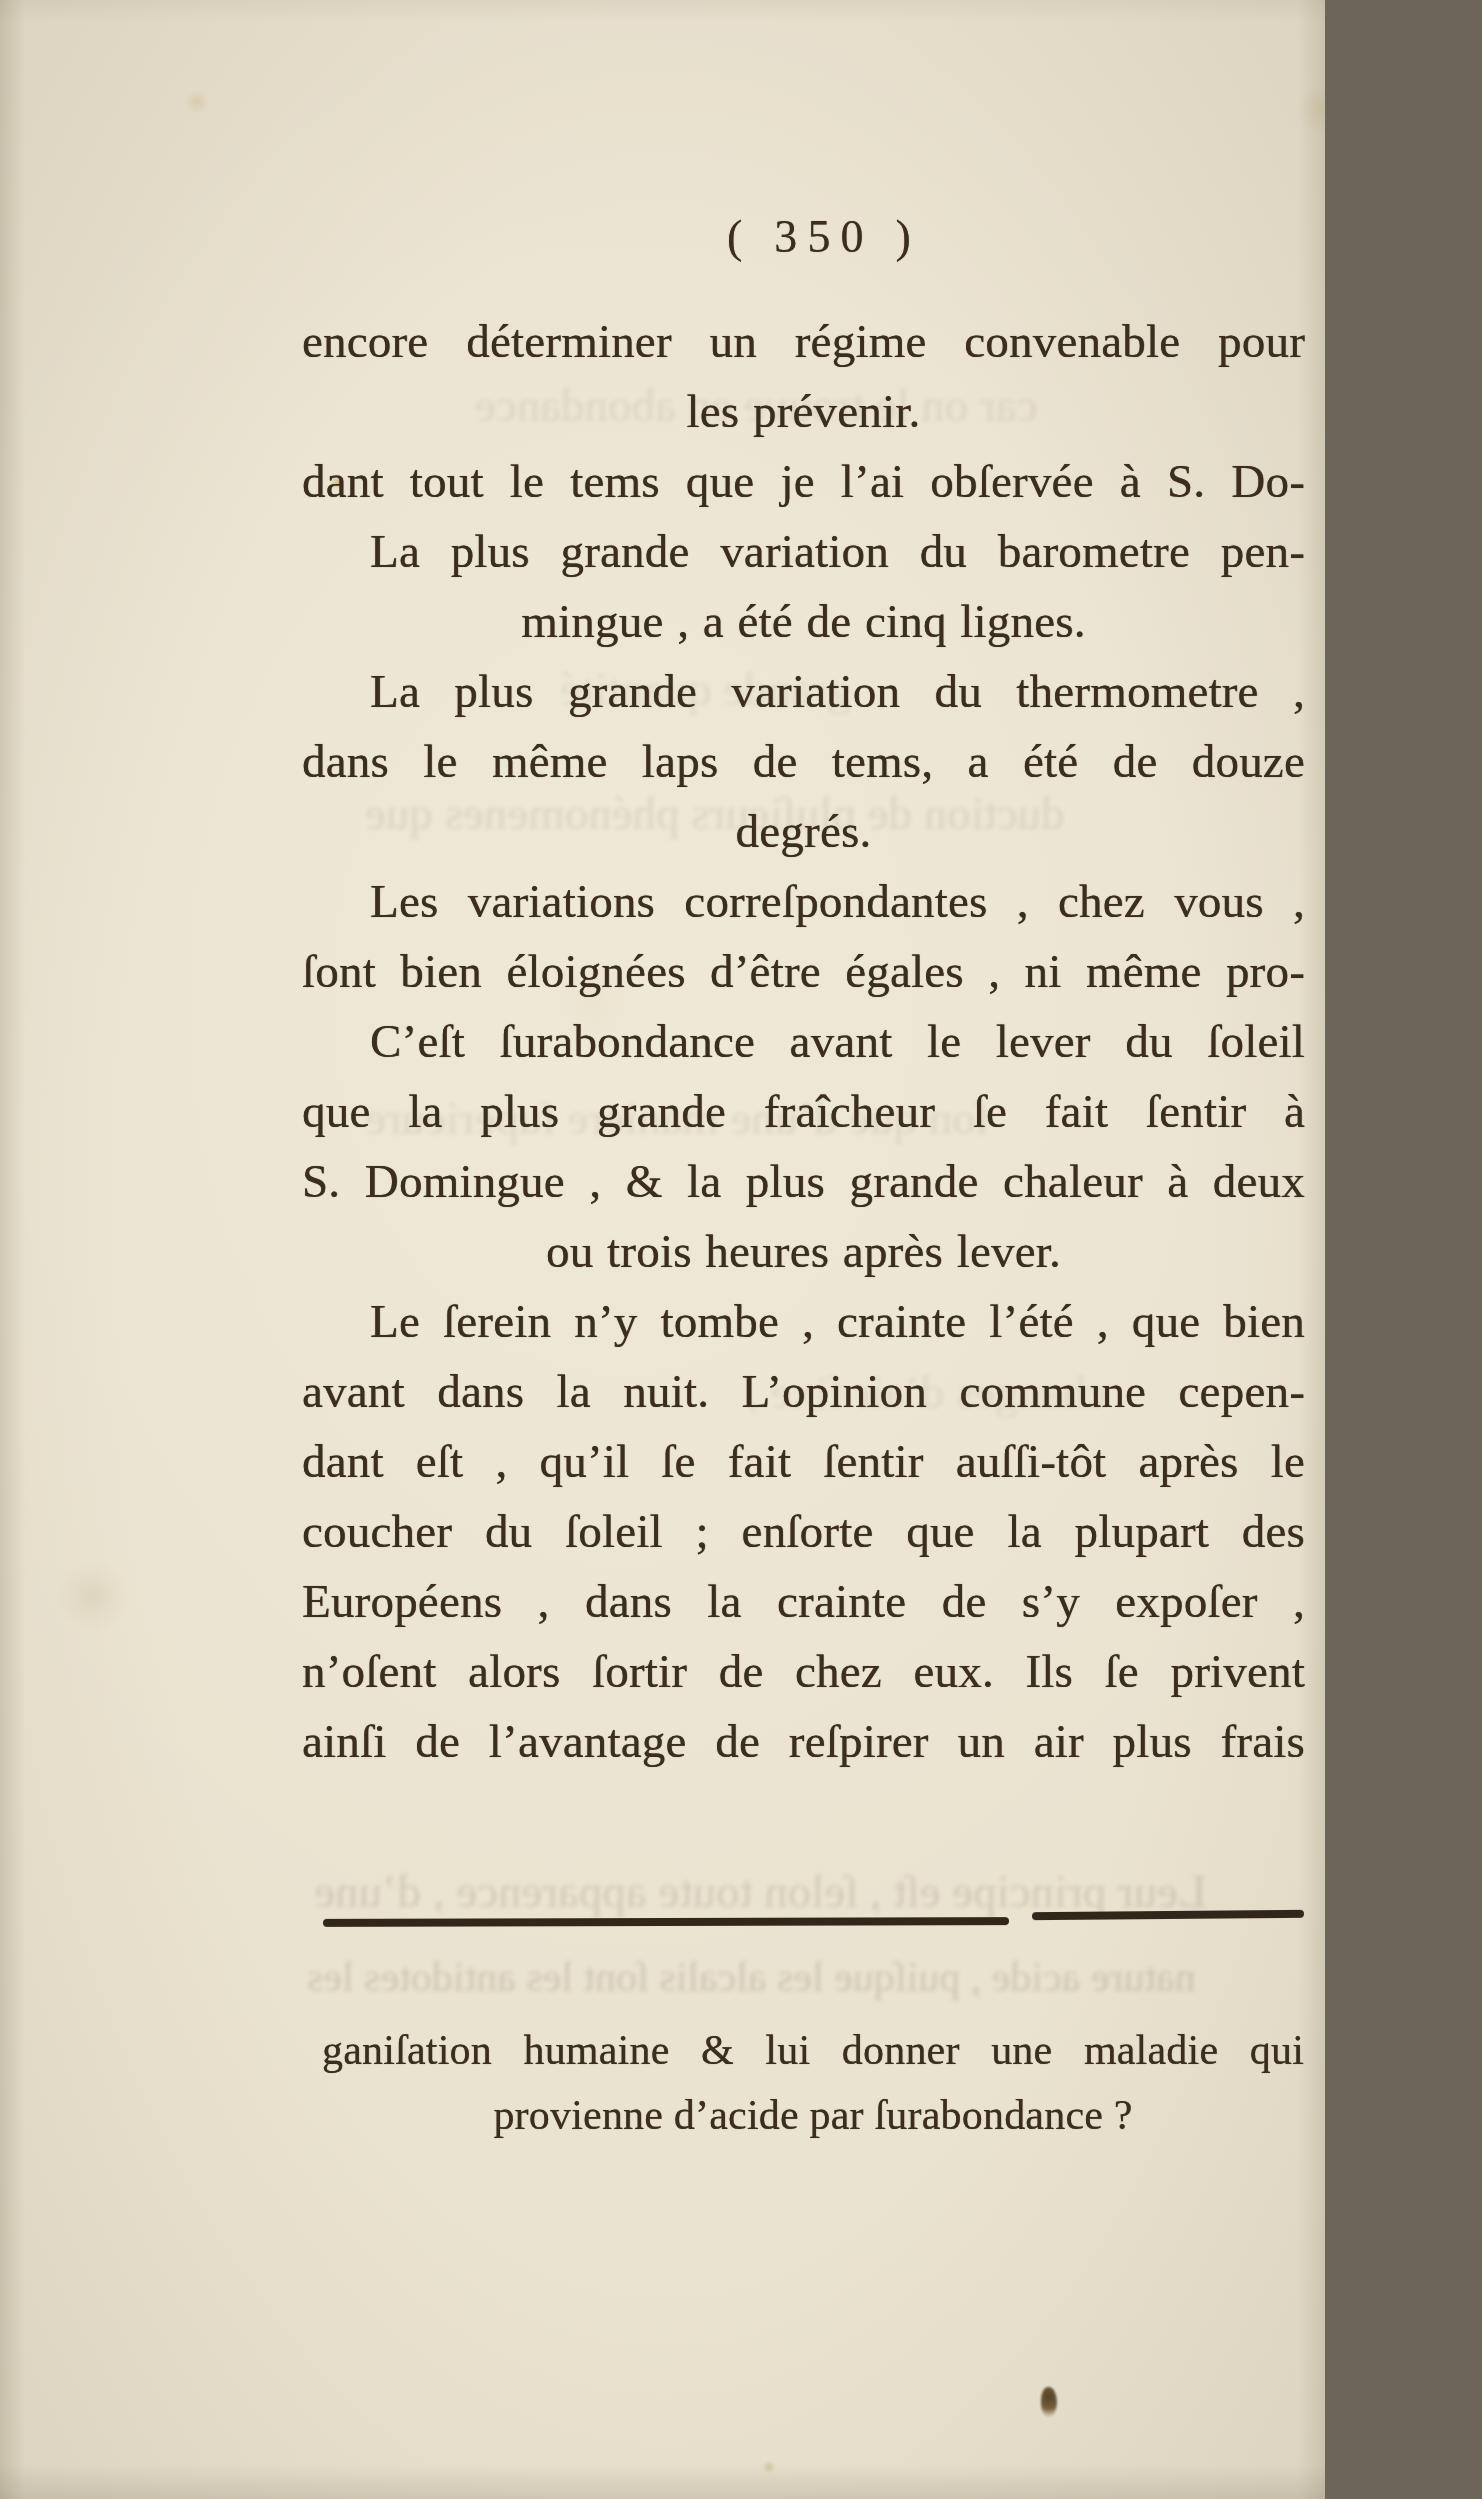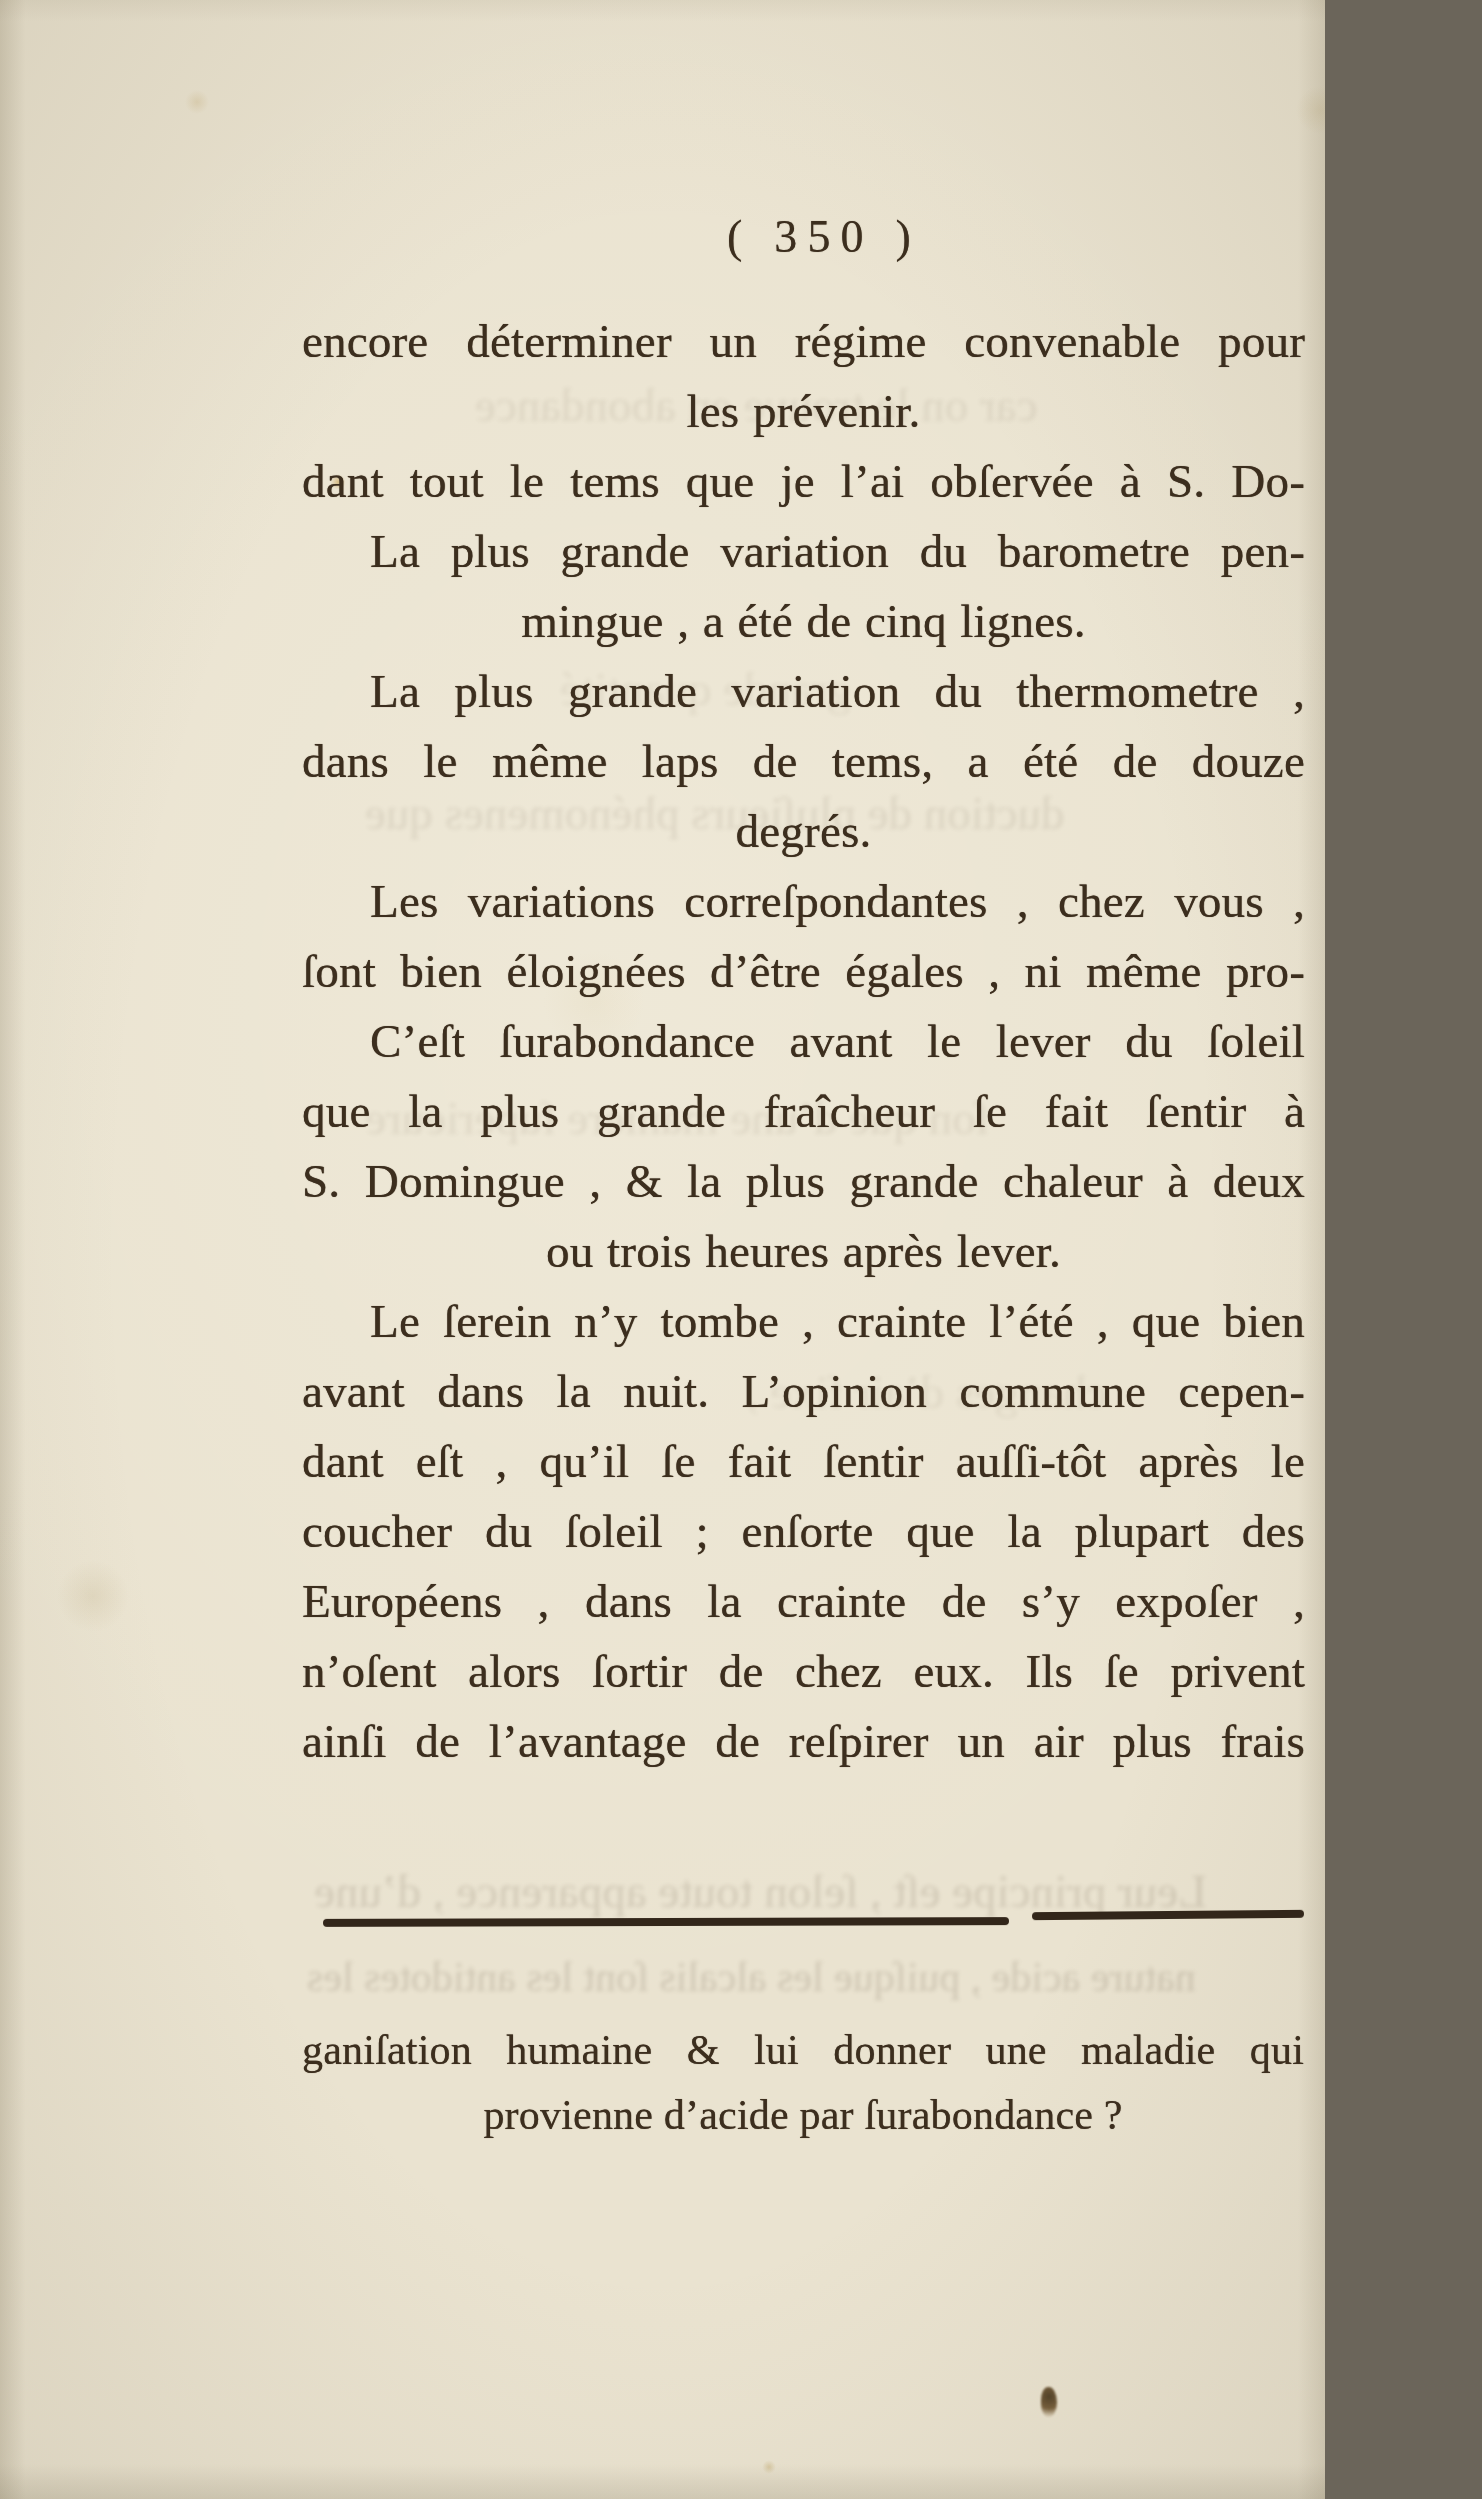--- a/index.html
+++ b/index.html
@@ -66,20 +66,21 @@
   }
   .rule.a{left:323px;top:1918px;width:686px;transform:rotate(-.15deg);}
   .rule.b{left:1032px;top:1911px;width:272px;transform:rotate(-.5deg);}
   .footnote{
     position:absolute;left:302px;top:2018px;width:1002px;
     font-size:42px;line-height:65px;letter-spacing:0.2px;
   }
   .fline{
     height:65px;
     text-shadow:0 0 0.8px rgba(60,46,30,.7), 0.3px 0.3px 0.4px rgba(60,46,30,.28);
+    margin-left:20px;
   }
   .ink-spot{
     position:absolute;left:1041px;top:2387px;width:16px;height:30px;
     background:radial-gradient(circle at 50% 32%, #46351c 0%, #6d5430 55%, rgba(122,92,51,.25) 85%, transparent 100%);
     border-radius:46% 54% 52% 48%;
     filter:blur(1.2px);opacity:.92;
   }
 </style>
 </head>
 <body>

